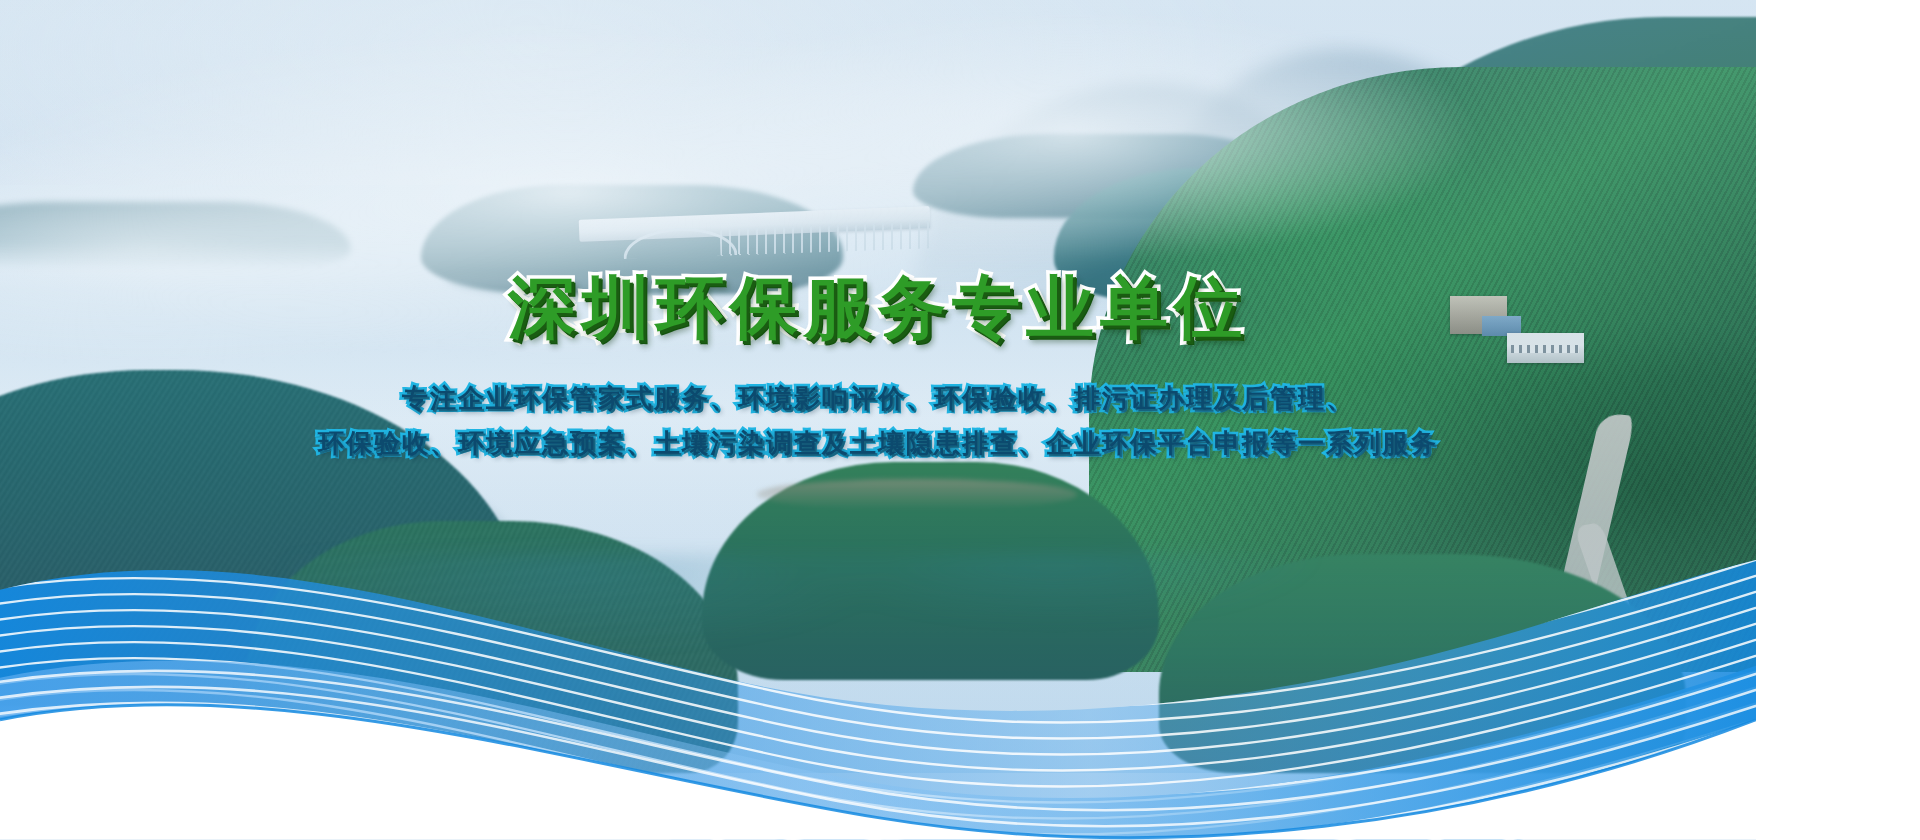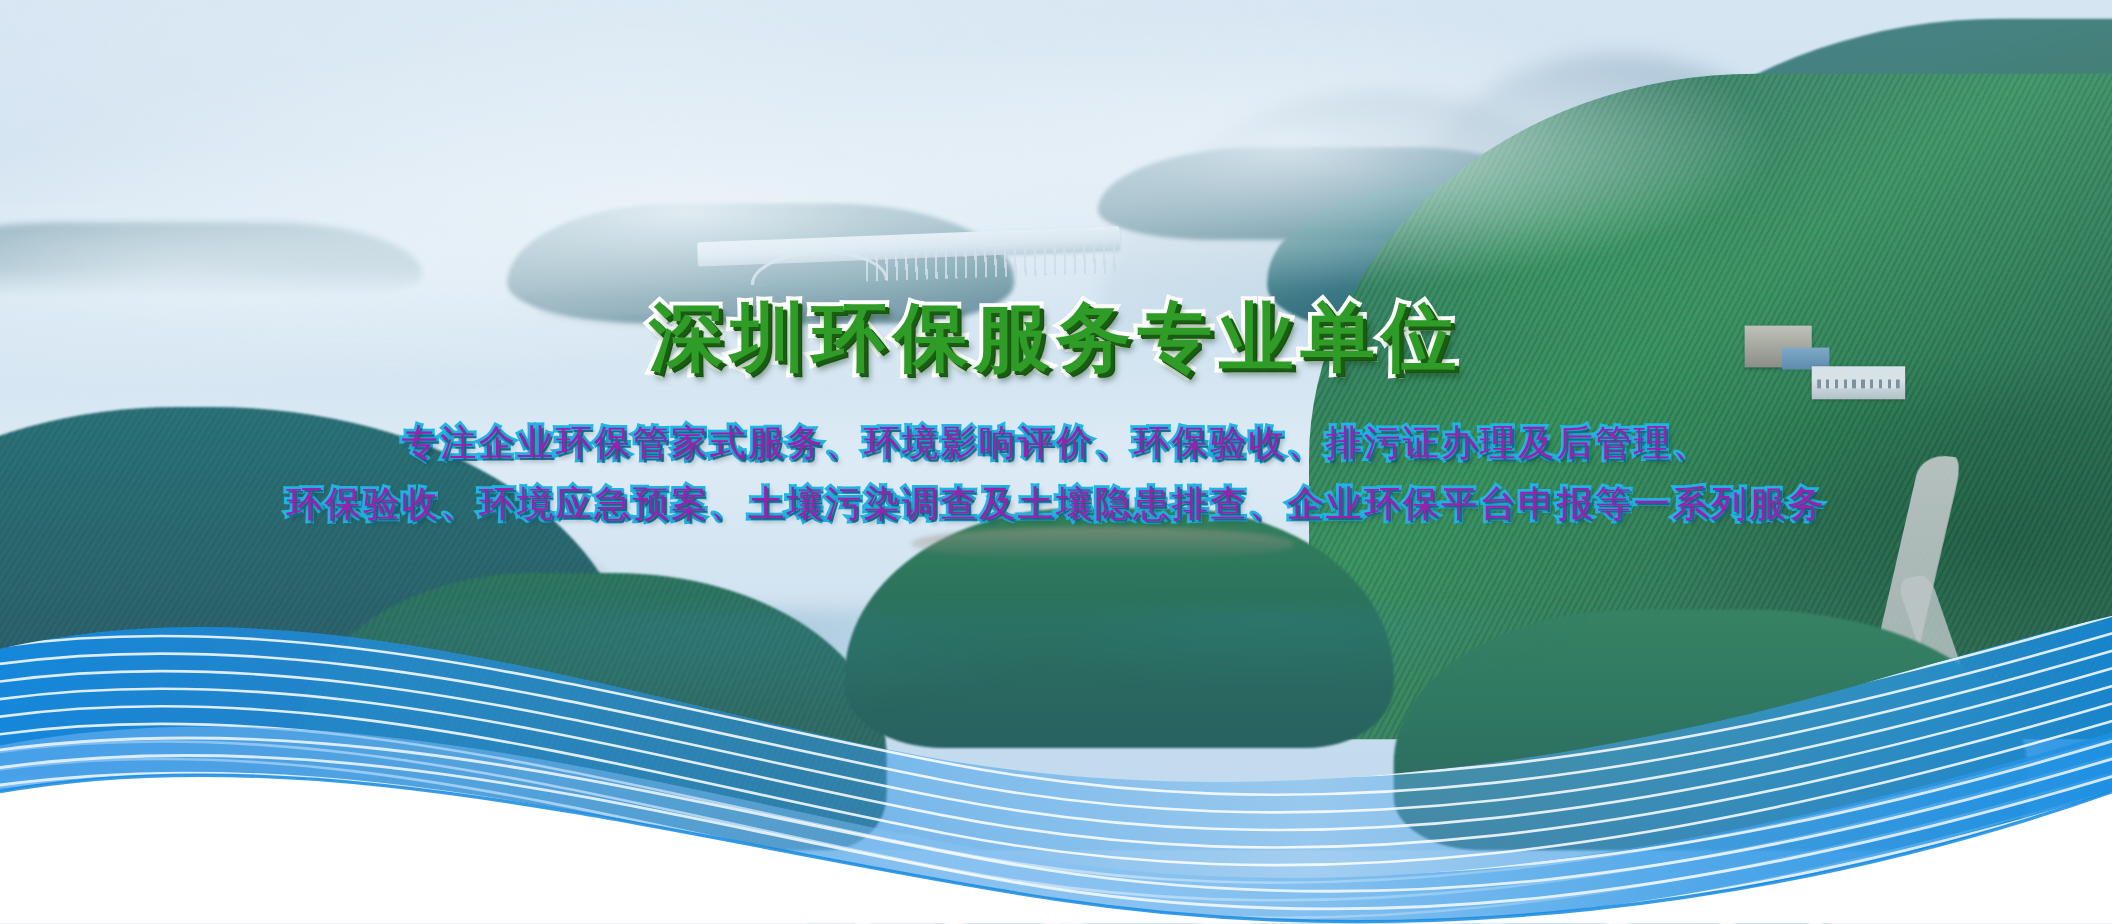--- a/index.html
+++ b/index.html
@@ -5,21 +5,21 @@
   * { box-sizing: border-box; margin: 0; padding: 0; }
   html, body {
     width: 1920px; height: 840px;
     overflow: hidden;
     background: #ffffff;
     font-family: "DejaVu Sans", "Liberation Sans", sans-serif;
   }
 
   .banner {
     position: relative;
-    width: 1920px;
+    width: 1756px;
     height: 840px;
     overflow: hidden;
     background: #dfeaf4;
   }
 
   
   .scene { position: absolute; inset: 0; overflow: hidden; }
 
   .sky {
     position: absolute; left: 0; top: 0; width: 100%; height: 58%;
@@ -287,24 +287,24 @@
       5px 6px 6px rgba(10,50,10,.45);
   }
 
   .sub-lines {
     margin-top: 38px;
     display: flex; flex-direction: column;
     align-items: center; gap: 10px;
   }
   .subline {
     font-family: "DejaVu Sans", "Liberation Sans", sans-serif;
-    font-size: 33px;
-    font-weight: normal;
+    font-size: 26px;
+    font-weight: bold;
     letter-spacing: 2px;
-    color: #a21caf;
+    color: #0c4a6e;
     white-space: nowrap;
     -webkit-text-stroke: 5px #20b6e4;
     paint-order: stroke fill;
     text-shadow:
       2px 2px 0 rgba(20,60,80,.55),
       3px 3px 5px rgba(10,40,60,.45);
   }
 </style>
 </head>
 <body>

